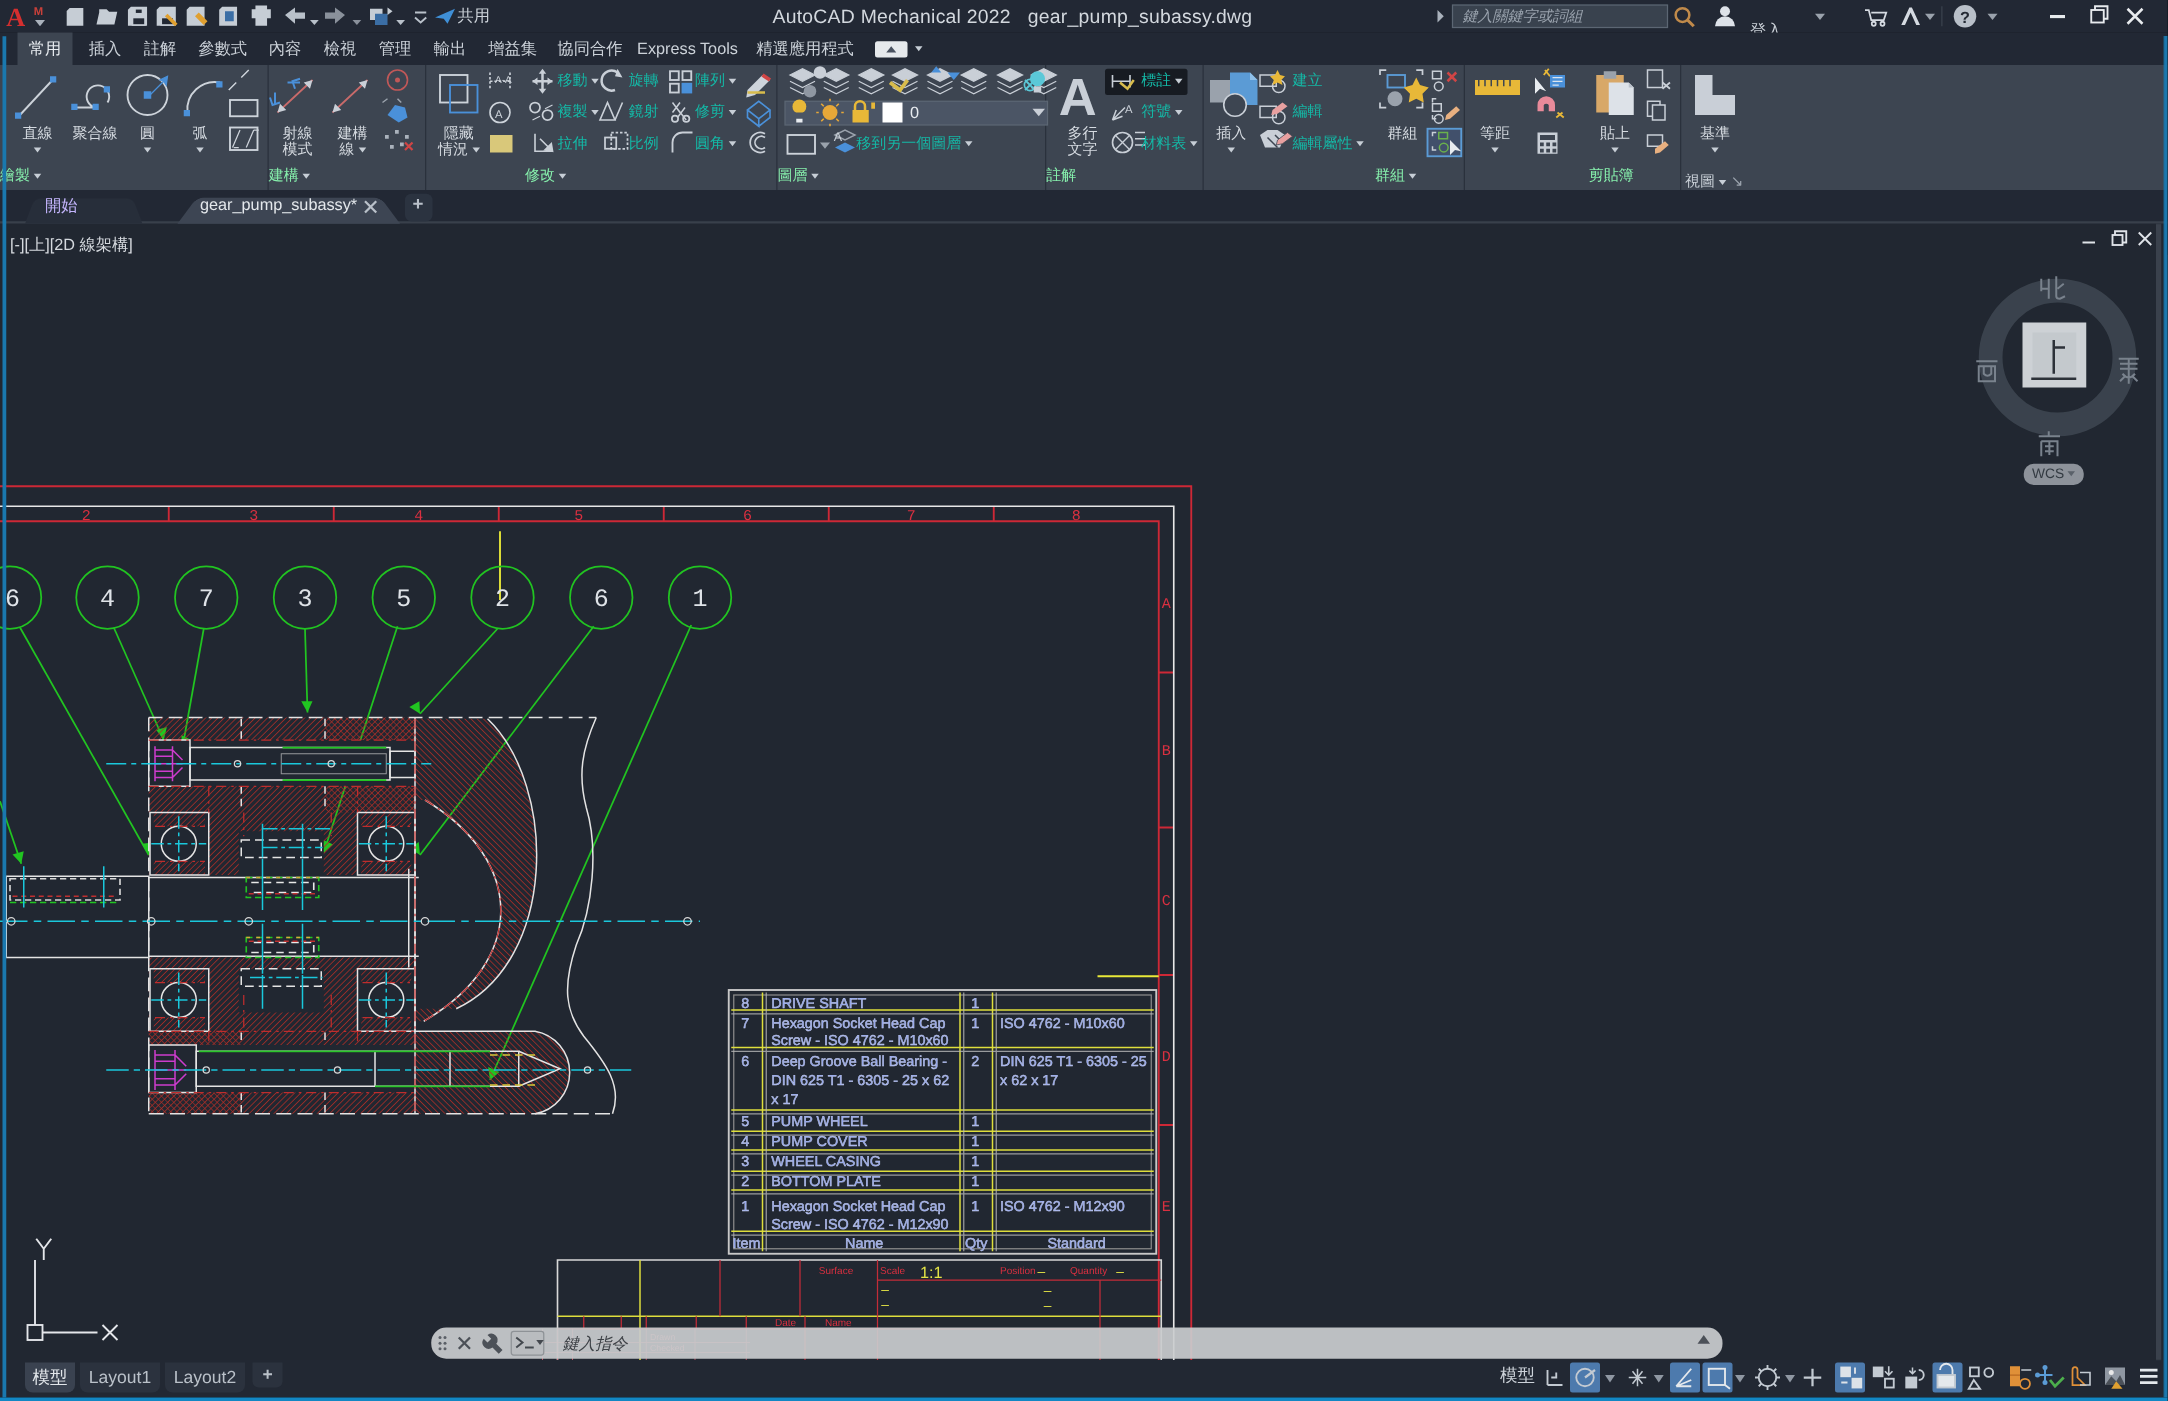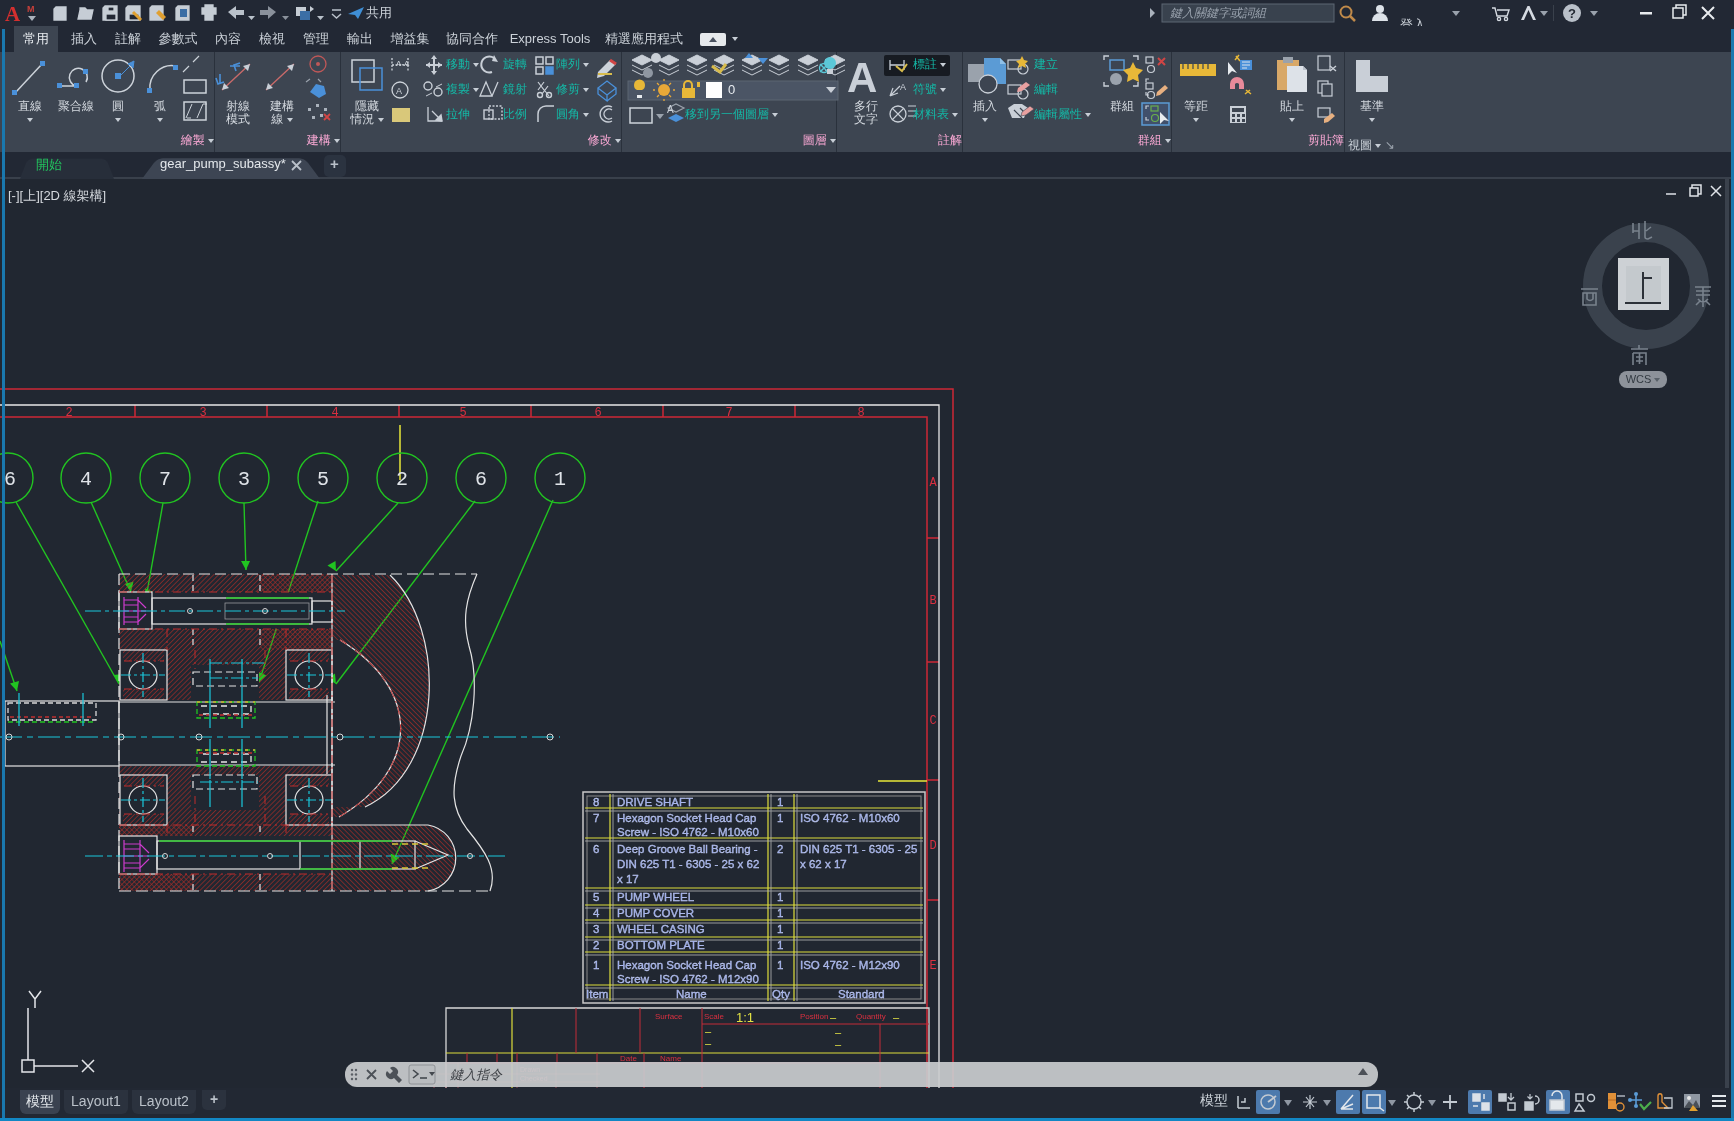--- a/index.html
+++ b/index.html
@@ -8,21 +8,21 @@
 #titlebar{left:0;top:0;width:1734px;height:26px;background:#222834}
 #menurow{left:0;top:26px;width:1734px;height:26px;background:#222834}
 #ribbon{left:0;top:52px;width:1734px;height:100px;background:#3d4551}
 #filetabs{left:0;top:152px;width:1734px;height:27px;background:#222834;border-bottom:2px solid #39404b}
 #canvas{left:0;top:179px;width:1734px;height:909px;background:#212731}
 #statusbar{left:0;top:1088px;width:1734px;height:30px;background:#222833}
 #bottomline{left:0;top:1118px;width:1734px;height:3px;background:#1287c4}
 #leftedge{left:2px;top:29px;width:3px;height:1089px;background:#1a78ae}
 #rightedge{left:1731px;top:29px;width:3px;height:1089px;background:#1a78ae}
 .tab{position:absolute;top:0;height:26px;line-height:26px;color:#ccd2d9;font-size:13px;text-align:center}
-.ptitle{position:absolute;bottom:3px;width:100%;text-align:right;color:#f9a8d4;font-size:12px}
+.ptitle{position:absolute;bottom:3px;width:100%;text-align:left;color:#86efac;font-size:12px}
 .panel{position:absolute;top:0;height:100px;border-right:1px solid #2a313c}
 .biglabel{position:absolute;color:#d5dae0;font-size:12px;text-align:center;line-height:13px}
 .slabel{position:absolute;color:#14b8a6;font-size:12px;line-height:14px;white-space:nowrap}
 .caret{display:inline-block;width:0;height:0;border-left:3.5px solid transparent;border-right:3.5px solid transparent;border-top:4px solid #c7ced6;vertical-align:middle}
 </style></head>
 <body>
 <div class="abs" id="titlebar">
 <svg width="1734" height="26" style="position:absolute;left:0;top:0">
 
  <text x="5" y="21" font-size="21" font-weight="bold" fill="#d42f2f" font-family="Liberation Serif,serif">A</text>
@@ -77,20 +77,21 @@
  <rect x="1553" y="5" width="1" height="16" fill="#3a414c"></rect>
  <circle cx="1572" cy="13" r="9" fill="#b9c0c9"></circle>
       <text x="1568" y="18" font-size="13" font-weight="bold" fill="#232933">?</text>
  <path d="M1590 11 l8 0 l-4 5 z" fill="#9aa2ac"></path>
  <rect x="1640" y="12" width="12" height="2.5" fill="#e8ebee"></rect>
  <rect x="1673" y="8" width="10" height="10" fill="none" stroke="#e8ebee" stroke-width="1.5"></rect>
       <path d="M1676 8 v-3 h10 v10 h-3" stroke="#e8ebee" stroke-width="1.5" fill="none"></path>
  <path d="M1702 7 l12 12 M1714 7 l-12 12" stroke="#e8ebee" stroke-width="2"></path>
 </svg>
 <div class="abs" style="left:366px;top:0;height:26px;line-height:26px;color:#ccd2d9;font-size:13px">共用</div>
+<div class="abs" style="left:618px;top:0;width:500px;height:26px;line-height:27px;color:#d3d8de;font-size:15.5px;letter-spacing:.2px">AutoCAD Mechanical 2022&nbsp;&nbsp;&nbsp;gear_pump_subassy.dwg</div>
 <div class="abs" style="left:1170px;top:4px;height:18px;line-height:18px;color:#9aa3ae;font-size:12px;font-style:italic">鍵入關鍵字或詞組</div>
 <div class="abs" style="left:1400px;top:12px;height:26px;line-height:26px;color:#ccd2d9;font-size:13px">登入</div>
 </div>
 <div class="abs" id="menurow">
 <div class="tab" style="left:14px;width:44px;background:#3d4551;color:#e8ecf0">常用</div>
 <div class="tab" style="left:62px;width:44px">插入</div>
 <div class="tab" style="left:106px;width:44px">註解</div>
 <div class="tab" style="left:150px;width:56px">參數式</div>
 <div class="tab" style="left:206px;width:44px">內容</div>
 <div class="tab" style="left:250px;width:44px">檢視</div>
@@ -368,21 +369,21 @@
 <div class="slabel" style="left:685px;top:55px">移到另一個圖層 <span class="caret"></span></div>
 <div class="slabel" style="left:913px;top:5px">標註 <span class="caret"></span></div>
 <div class="slabel" style="left:913px;top:30px">符號 <span class="caret"></span></div>
 <div class="slabel" style="left:913px;top:55px">材料表 <span class="caret"></span></div>
 <div class="slabel" style="left:1034px;top:5px">建立</div>
 <div class="slabel" style="left:1034px;top:30px">編輯</div>
 <div class="slabel" style="left:1034px;top:55px">編輯屬性 <span class="caret"></span></div>
 </div>
 <div class="abs" id="filetabs">
 <div class="abs" style="left:20px;top:2px;width:94px;height:25px;background:#272e3a;border-radius:6px 6px 0 0;transform:perspective(30px) rotateX(14deg);transform-origin:bottom"></div>
-<div class="abs" style="left:36px;top:4px;color:#22c55e;font-size:13px">開始</div>
+<div class="abs" style="left:36px;top:4px;color:#c4b5fd;font-size:13px">開始</div>
 <div class="abs" style="left:142px;top:1px;width:178px;height:26px;background:#3d4553;border-radius:7px 7px 0 0;transform:perspective(30px) rotateX(14deg);transform-origin:bottom"></div>
 <div class="abs" style="left:160px;top:4px;color:#e4e8ec;font-size:13px">gear_pump_subassy*</div>
 <svg width="30" height="27" style="position:absolute;left:286px;top:0">
       <path d="M6 9 l9 9 m0 -9 l-9 9" stroke="#b9c0c9" stroke-width="1.8"></path>
     </svg>
 <div class="abs" style="left:324px;top:3px;width:22px;height:22px;background:#2b3340;border-radius:5px"></div>
 <div class="abs" style="left:330px;top:3px;color:#b9c0c9;font-size:15px;font-weight:bold">+</div>
 </div>
 <div class="abs" id="canvas">
 <svg width="1734" height="909" style="position:absolute;left:0;top:0">

